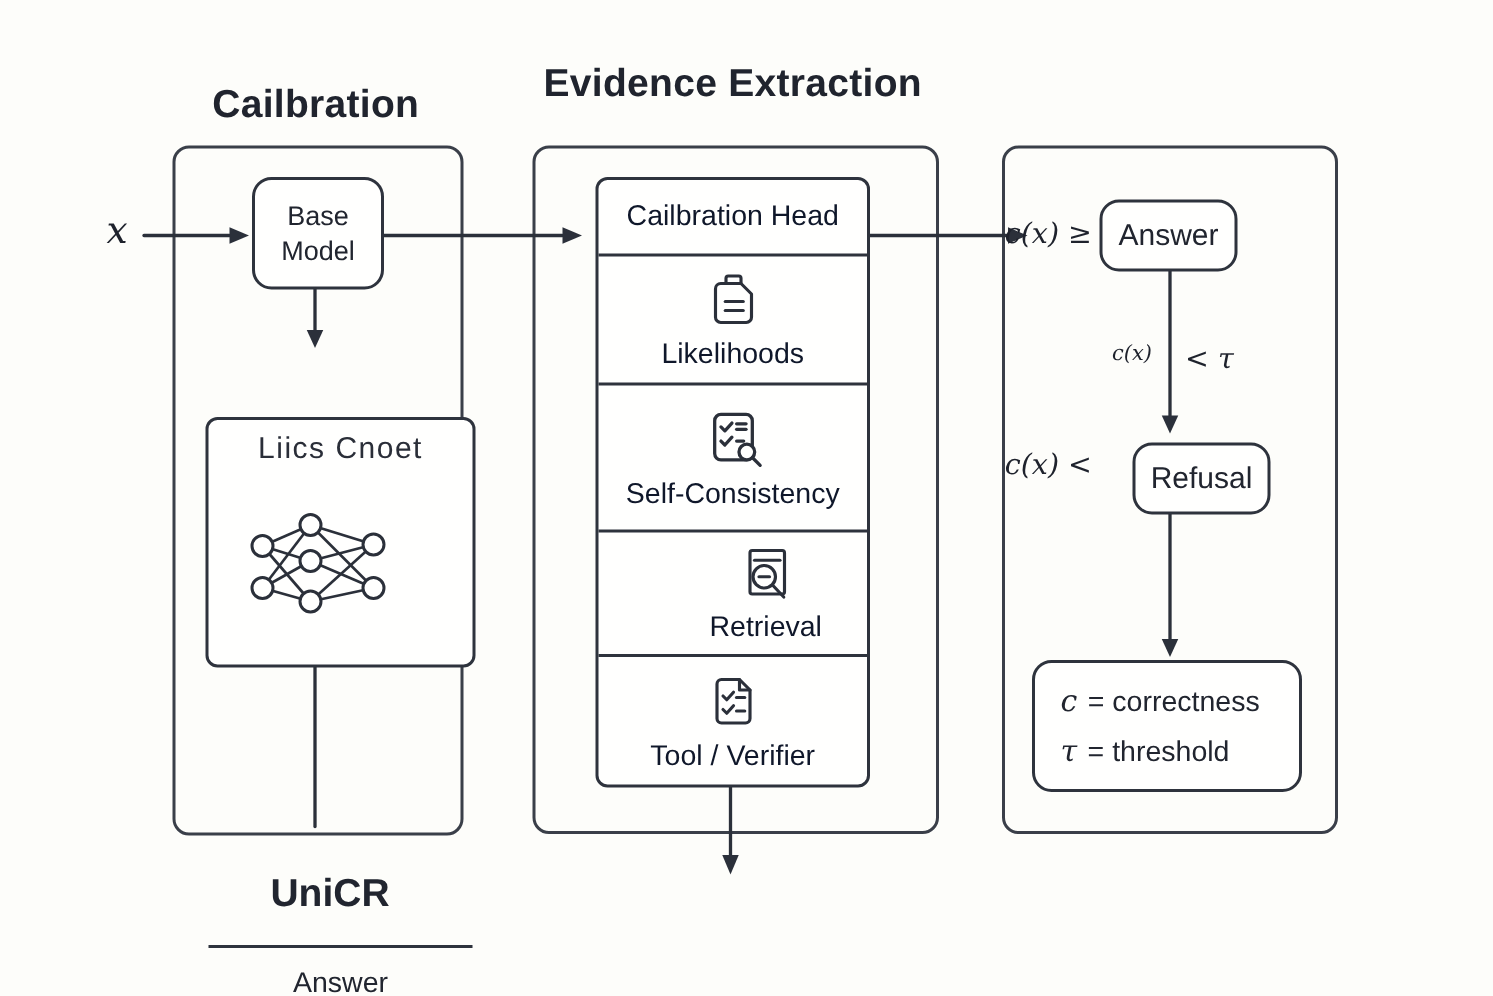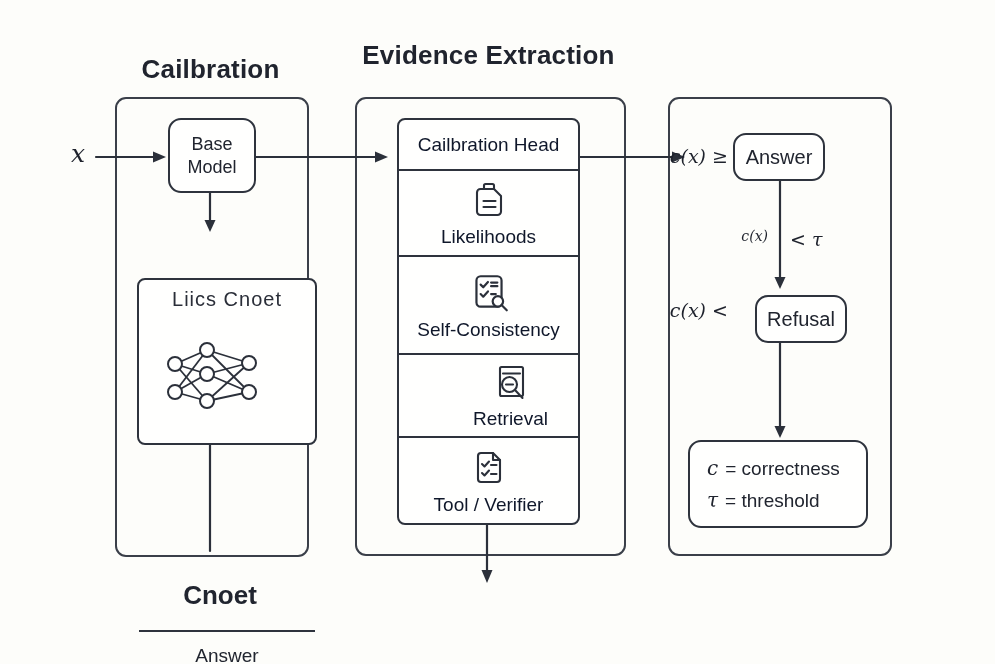--- a/index.html
+++ b/index.html
@@ -116,21 +116,21 @@
           <circle cx="68" cy="64" r="7"></circle>
           <circle cx="68" cy="91" r="7"></circle>
         <circle cx="110" cy="53" r="7"></circle>
           <circle cx="110" cy="82" r="7"></circle>
       </g>
     </svg>
     <div class="net-divider"></div>
     <div class="net-answer">Answer</div>
   </div>
 
-  <div class="abs" style="left:120px; top:580px; width:200px; text-align:center; font-size:26px; font-weight:700;">Cnoet</div>
+  <div class="abs" style="left:120px; top:580px; width:200px; text-align:center; font-size:26px; font-weight:700;">UniCR</div>
 
   <div class="box r8" style="left:397px; top:118px; width:183px; height:407px; display:block; padding:0;">
 
     <div class="stack-seg" style="height:49px;">
       <div class="seg-label">Cailbration Head</div>
     </div>
 
     <div class="stack-seg" style="height:86px;">
       <svg width="46" height="44" viewBox="0 0 44 44">
         <g stroke="#2b303a" stroke-width="2.1" fill="none" stroke-linecap="round" stroke-linejoin="round">

